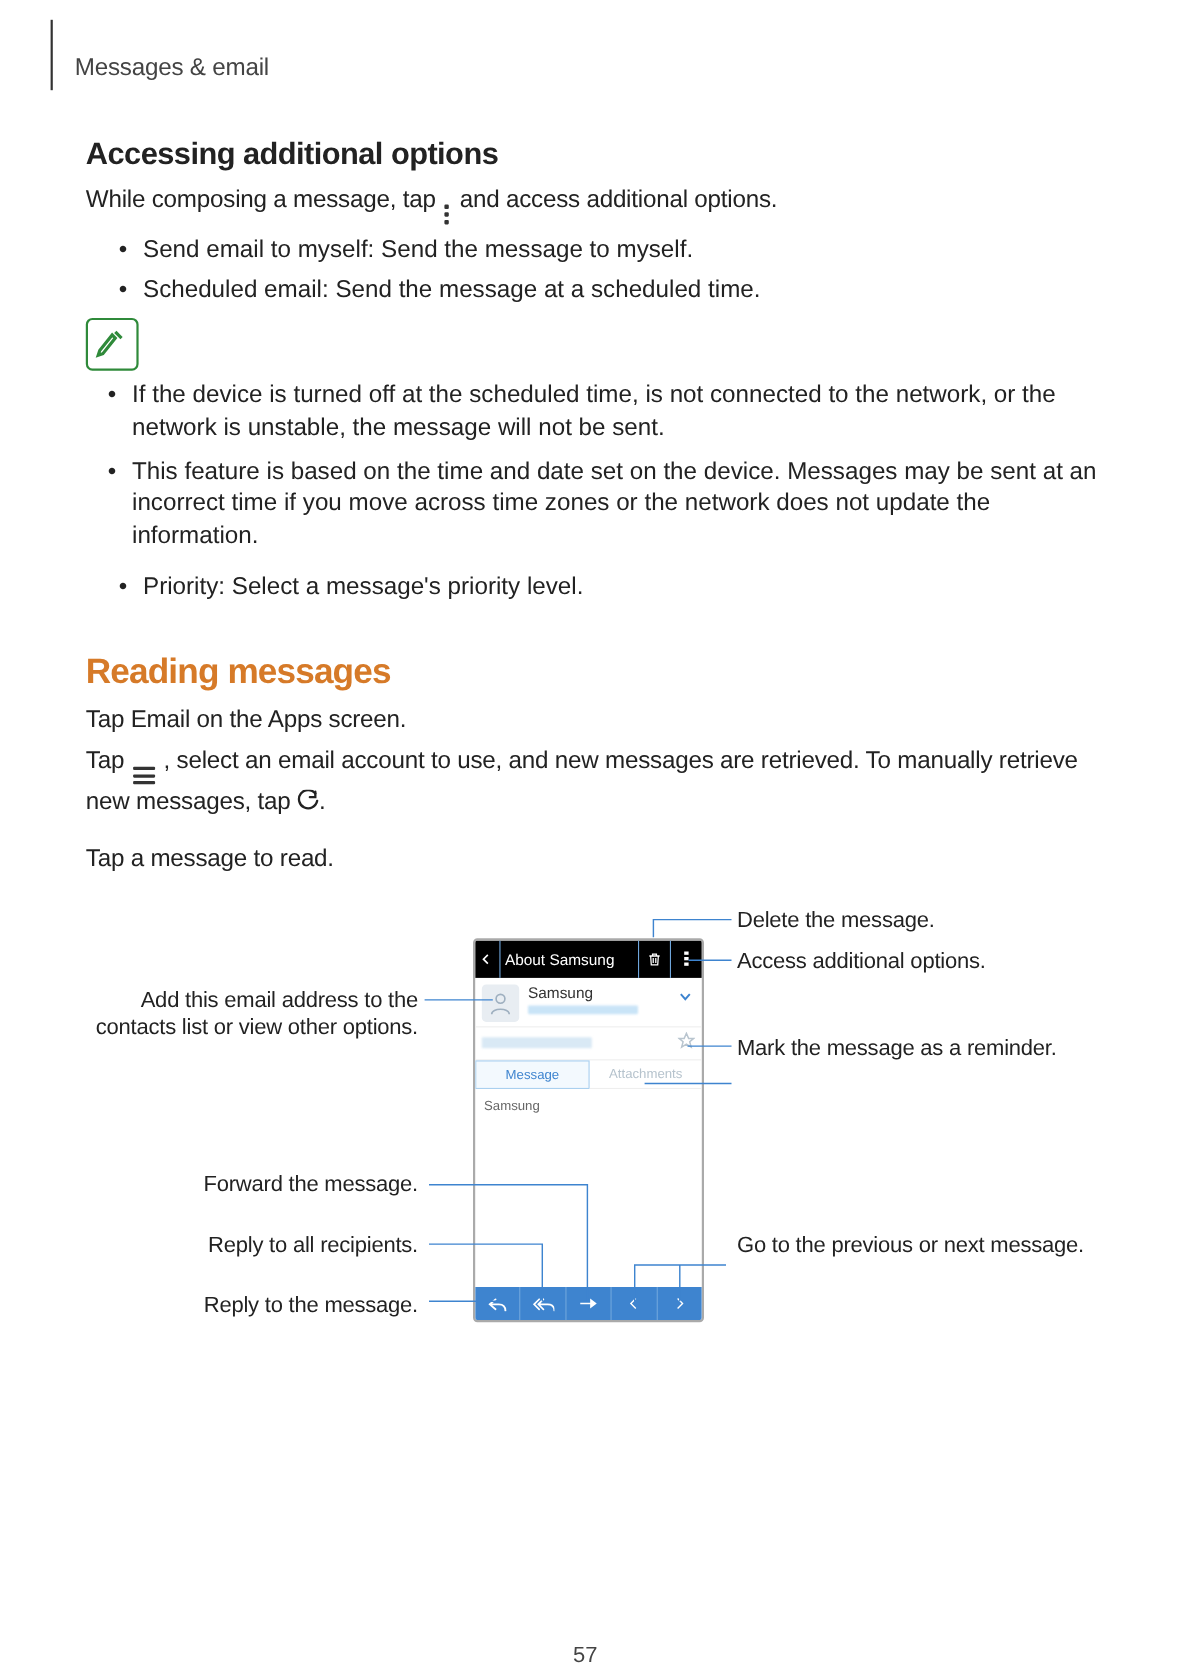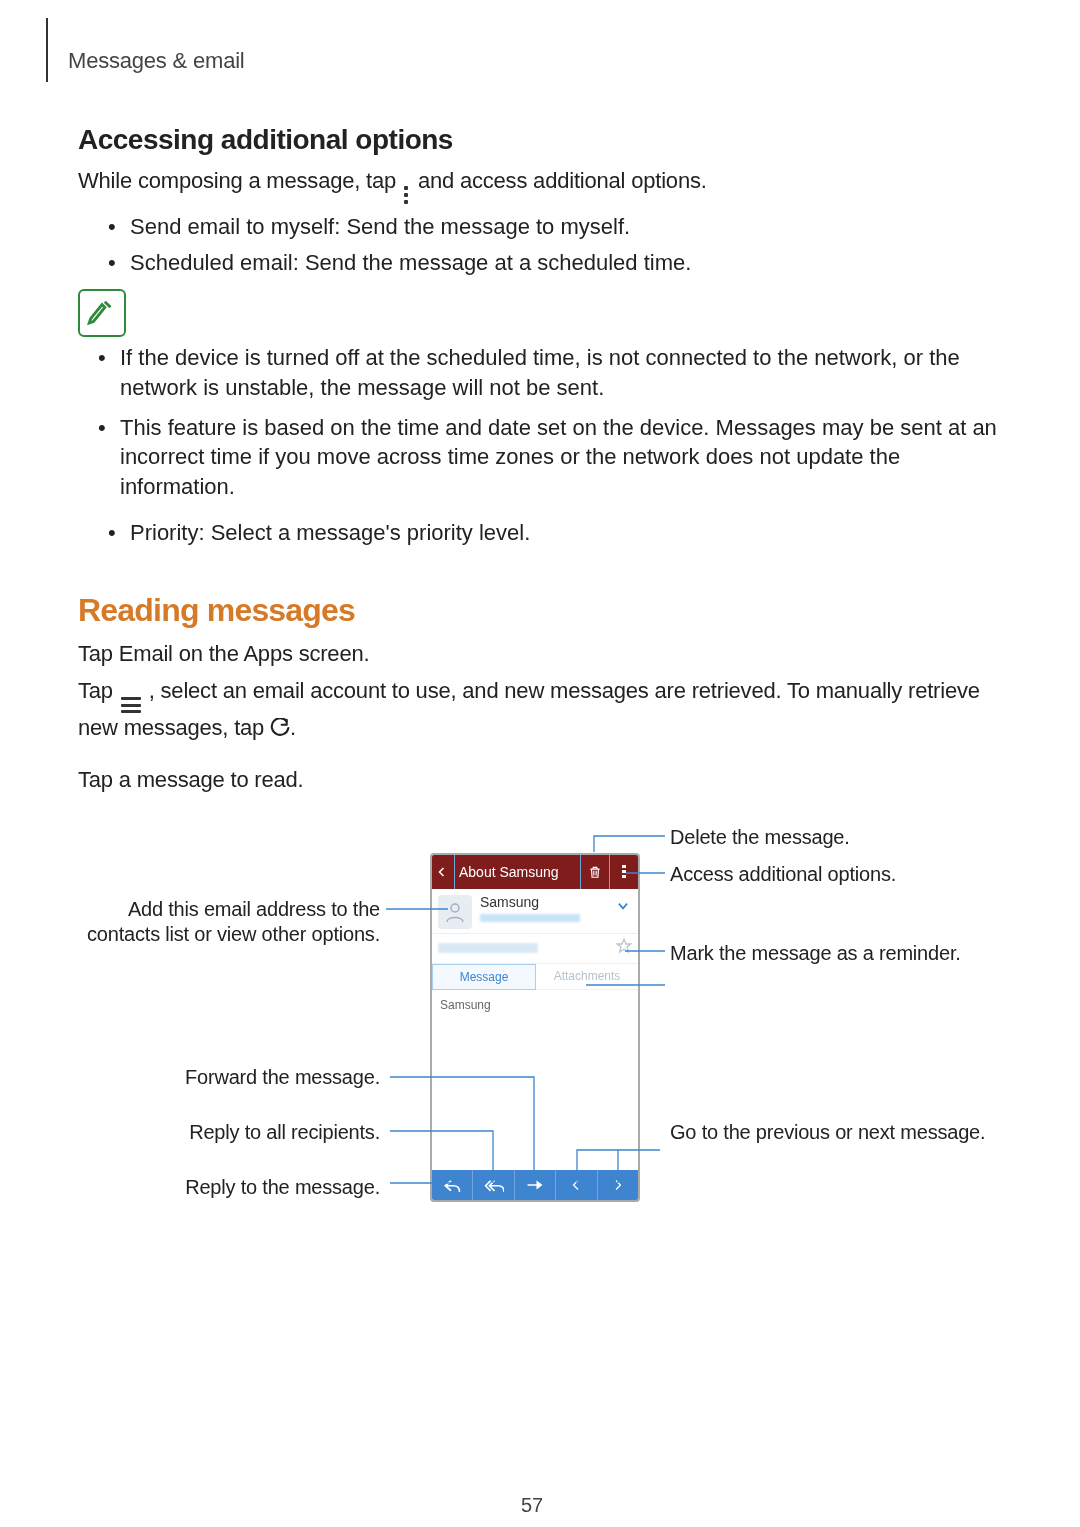--- a/index.html
+++ b/index.html
@@ -138,21 +138,21 @@
     top: 28px;
     width: 206px;
     height: 345px;
     border: 2px solid #aaa;
     border-radius: 4px;
     overflow: hidden;
     font-family: Arial, sans-serif;
   }
   .phone .topbar {
     height: 34px;
-    background: #7f1d1d;
+    background: #000000;
     display: flex;
     align-items: center;
     color: #fff;
     font-size: 14px;
     position: relative;
   }
   .phone .topbar .back {
     display: flex; align-items:center;
     padding: 0 6px 0 4px;
     height: 100%;

